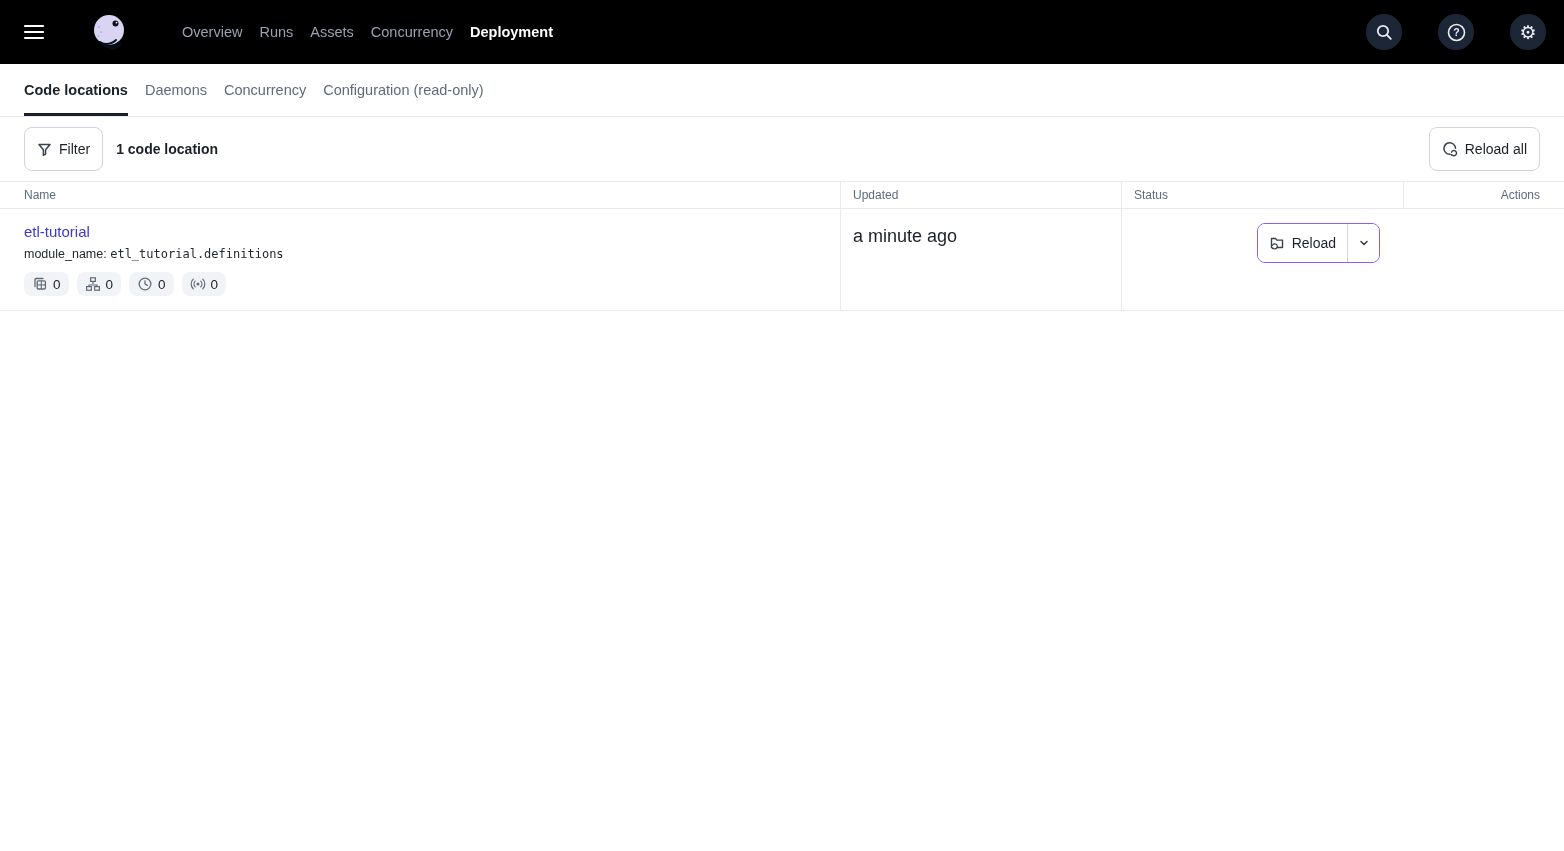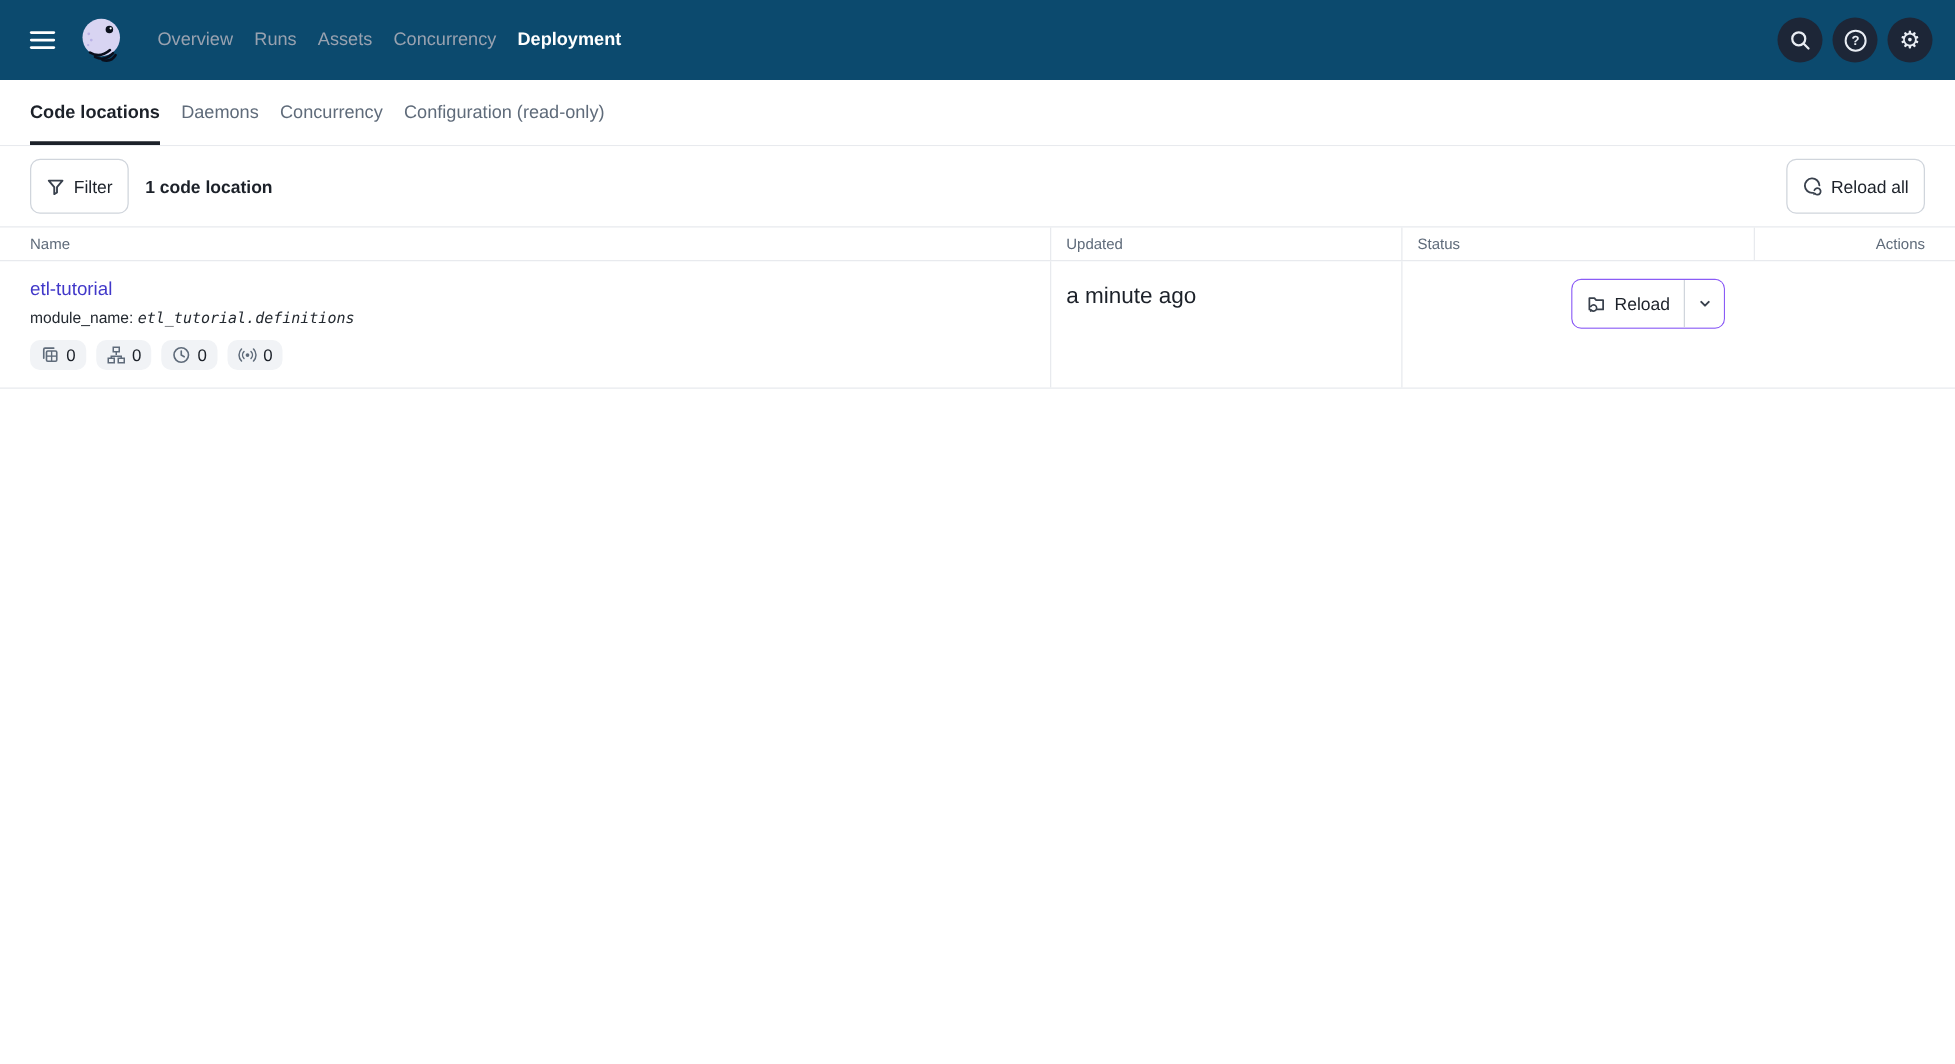--- a/index.html
+++ b/index.html
@@ -1,22 +1,23 @@
 <!DOCTYPE html>
 <html><head>
 <meta charset="utf-8">
 <style>
   * { box-sizing: border-box; margin: 0; padding: 0; }
   html, body { width: 1564px; height: 851px; overflow: hidden; }
   body { font-family: "Liberation Sans", sans-serif; background: #ffffff; color: #1c2129; }
 
   
   .navbar {
-    height: 64px; background: #0c4a6e; display: flex; align-items: center;
+    height: 64px; background: #000000; display: flex; align-items: center;
     padding: 0 18px 0 14px;
+    gap: 28px;
   }
   .hamburger { width: 40px; height: 40px; display: flex; align-items: center; justify-content: center; cursor: pointer; }
   .logo-wrap { width: 44px; height: 44px; margin-left: 6px; display: flex; align-items: center; justify-content: center; cursor: pointer; }
   .nav-links { display: flex; align-items: center; gap: 17px; margin-left: 22px; }
   .nav-link { font-size: 14.5px; color: #99a2b0; font-weight: 500; padding: 6px 0; cursor: pointer; }
   .nav-link.active { color: #ffffff; font-weight: 700; }
   .nav-spacer { flex: 1; }
   .nav-iconbtn {
     width: 36px; height: 36px; border-radius: 50%; background: #1d2637;
     display: flex; align-items: center; justify-content: center; margin-left: 8px; cursor: pointer;
@@ -59,21 +60,21 @@
   }
   .th:first-child { padding-left: 24px; }
   .th:last-child { border-right: none; justify-content: flex-end; padding-right: 24px; }
   .tbl-row { min-height: 86px; border-bottom: 1px solid #e8eaee; }
   .td { padding: 14px 12px; border-right: 1px solid #e8eaee; }
   .td:first-child { padding-left: 24px; }
   .td:last-child { border-right: none; display: flex; justify-content: flex-end; align-items: flex-start; padding-right: 24px; }
 
   .loc-link { font-size: 15px; font-weight: 500; color: #4138c9; text-decoration: none; cursor: pointer; display: inline-block; }
   .module-line { margin-top: 6px; font-size: 12.5px; color: #232930; }
-  .module-value { font-family: "DejaVu Sans Mono", monospace; font-size: 12px; font-style: italic; }
+  .module-value { font-family: "DejaVu Sans Mono", monospace; font-size: 12px; }
   .badge-row { display: flex; gap: 8px; margin-top: 11px; }
   .count-badge {
     display: inline-flex; align-items: center; gap: 5px; height: 24px; padding: 0 8px;
     background: #f1f3f6; border-radius: 8px; font-size: 13.5px; color: #1c2129;
   }
   .count-badge .bicon { color: #5f6b7a; display: inline-flex; }
 
   .status-pill {
     display: inline-flex; align-items: center; height: 24px; padding: 0 9px;
     background: #e2f3e9; color: #2b8560; border-radius: 8px; font-size: 13.5px;

